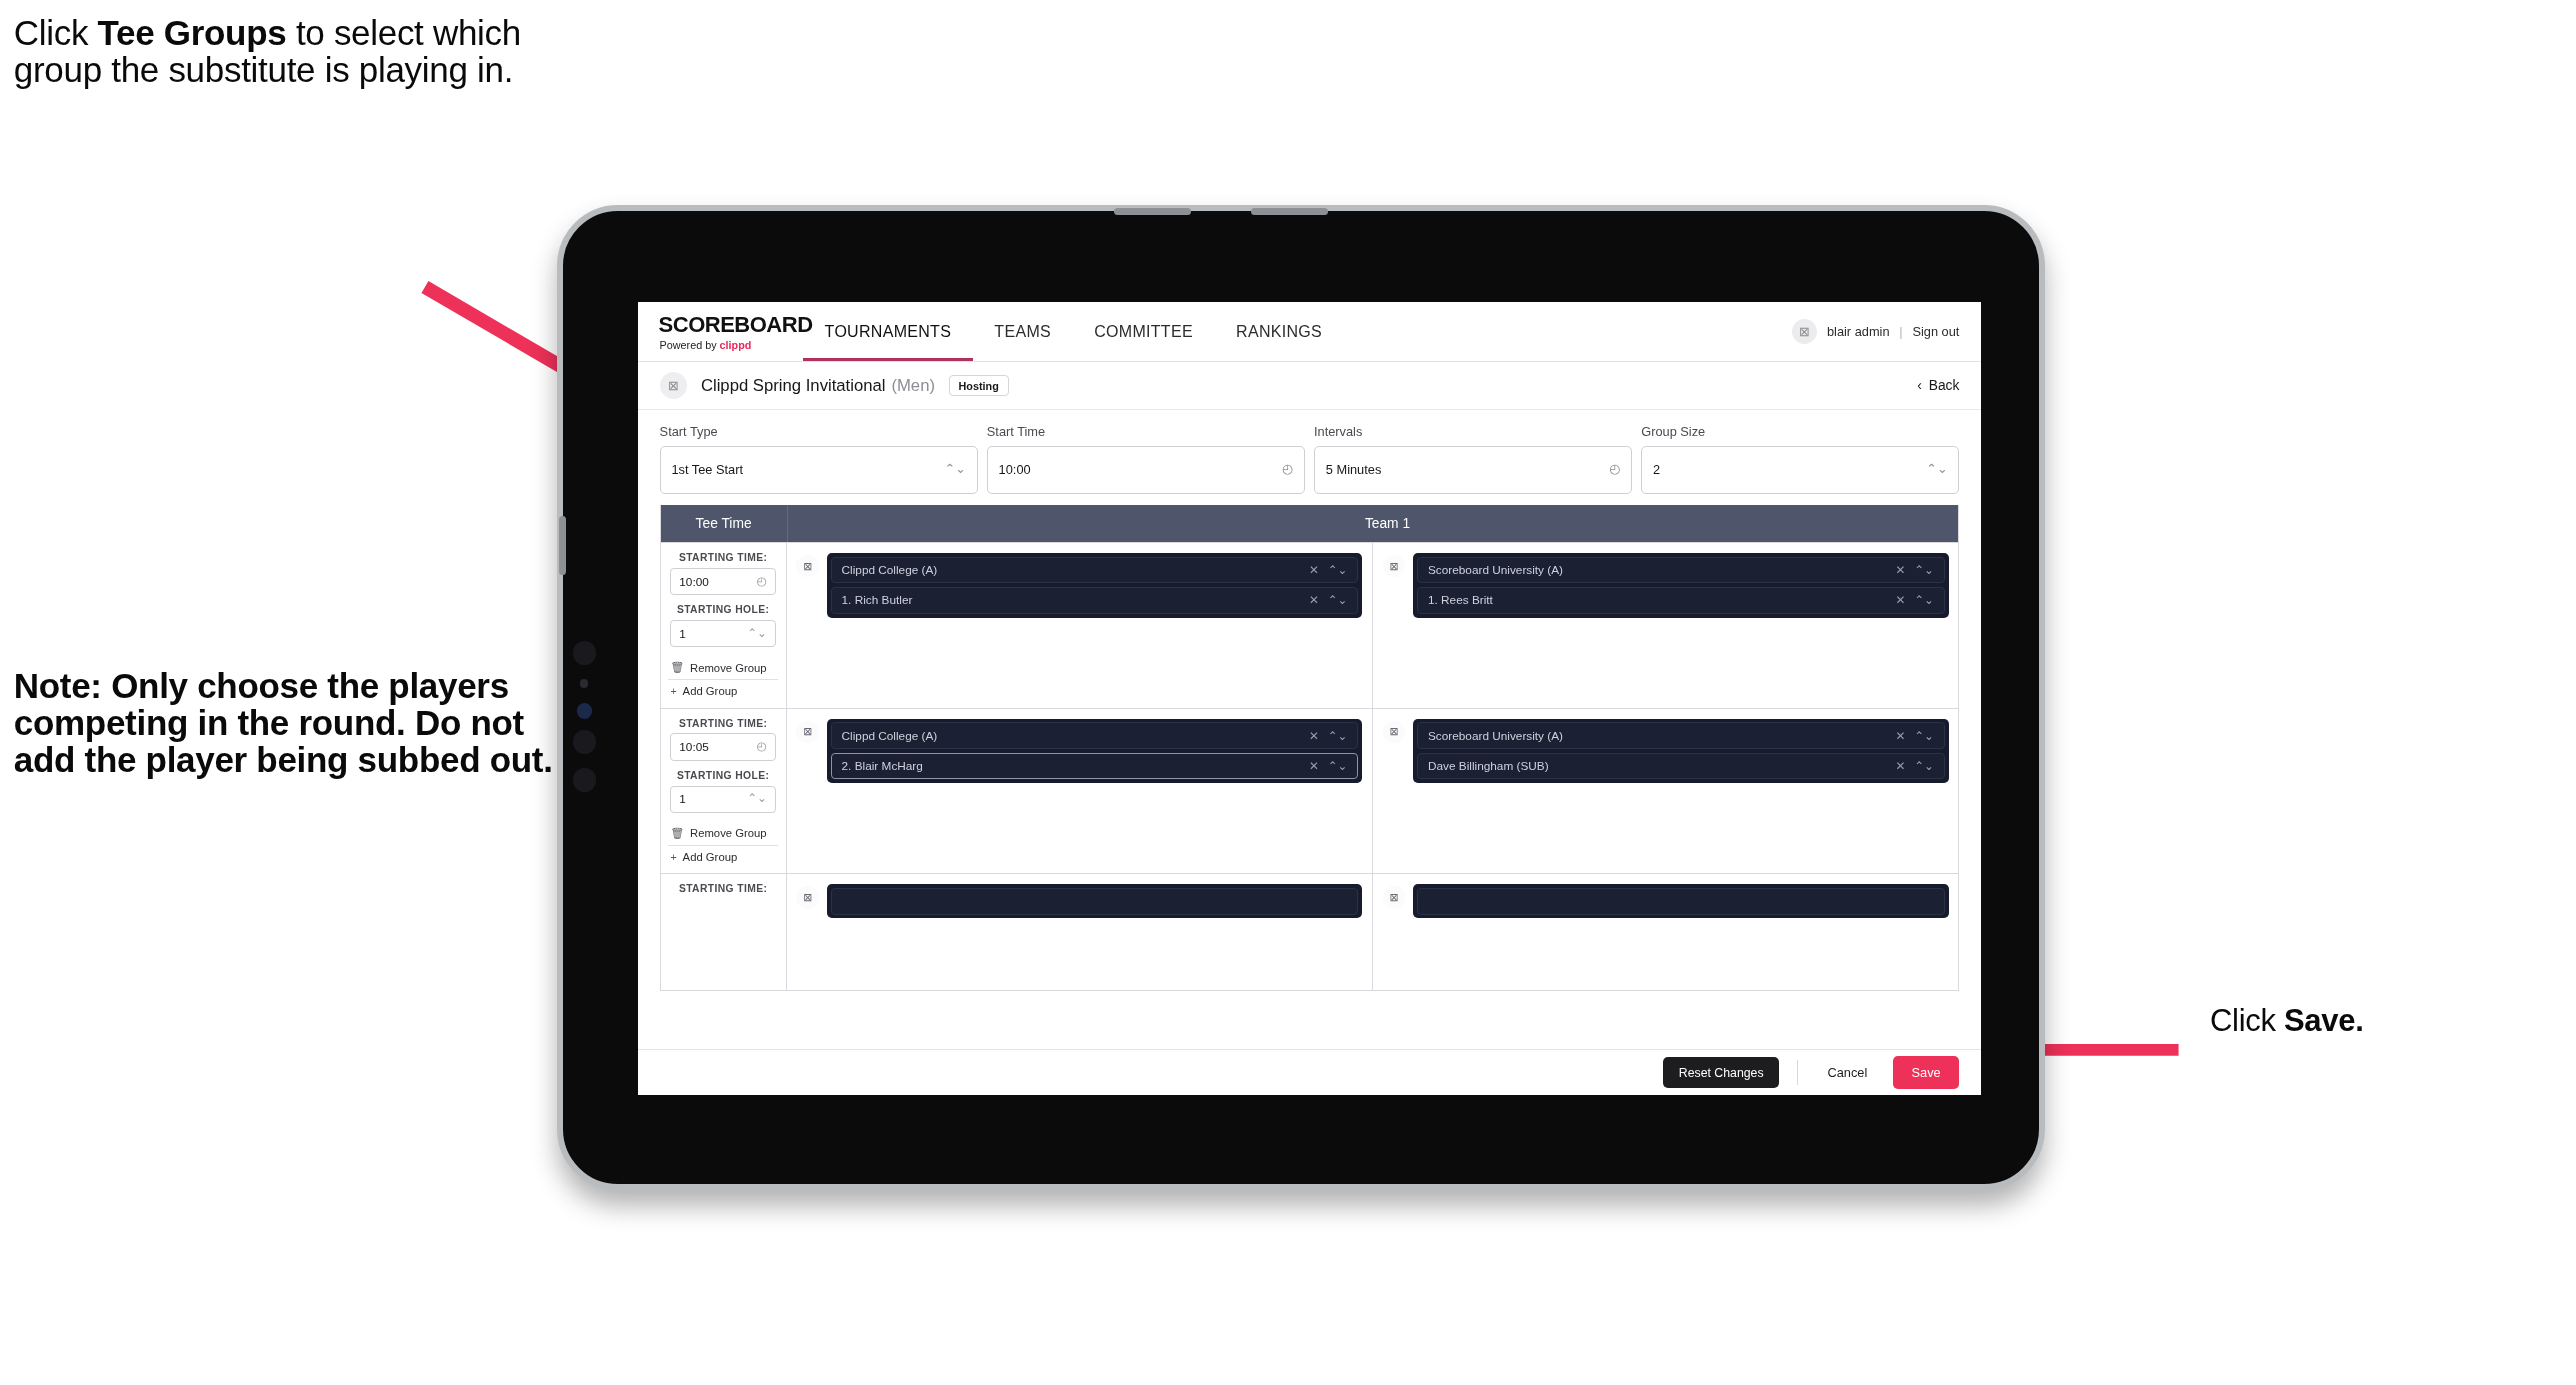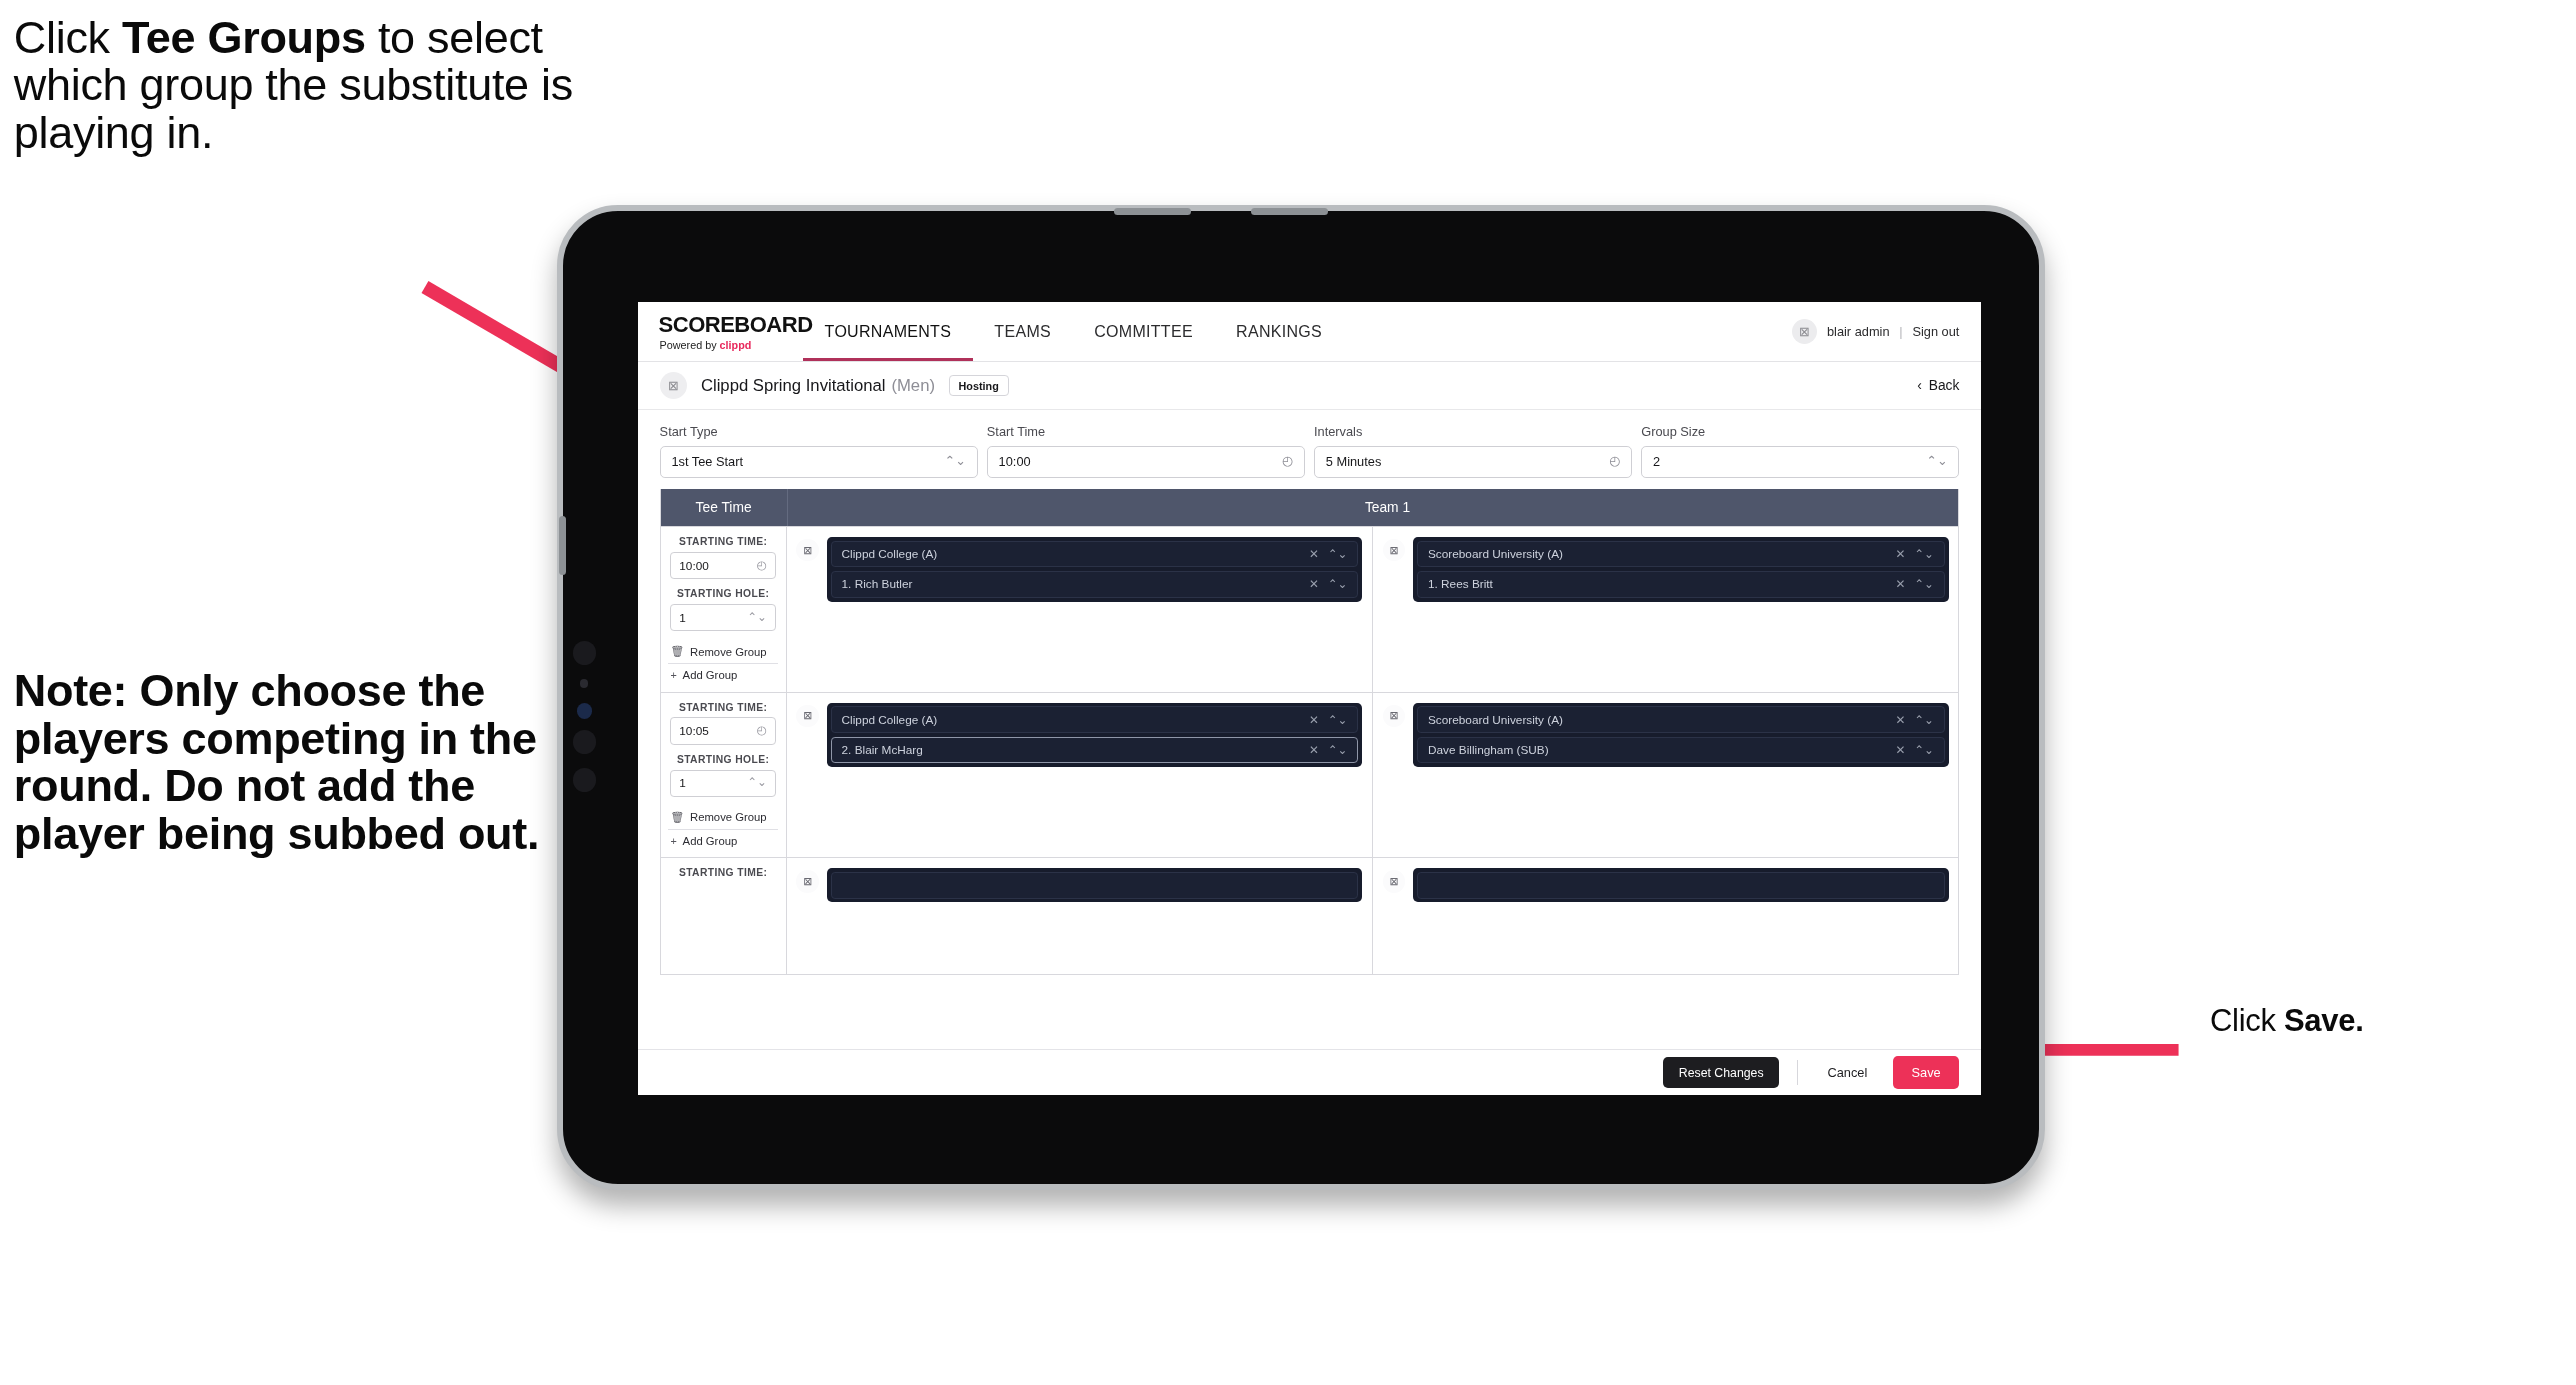--- a/index.html
+++ b/index.html
@@ -3,21 +3,21 @@
 <meta charset="utf-8">
 <style>
   html,body{margin:0;padding:0;}
   body{
     width:2576px;height:1385px;background:#ffffff;overflow:hidden;
     font-family:"Liberation Sans", sans-serif;position:relative;
   }
 
   
   .annot{
-    position:absolute;color:#0a0a0a;font-size:45px;line-height:1.06;
+    position:absolute;color:#0a0a0a;font-size:35px;line-height:1.06;
     letter-spacing:-0.3px;
   }
   #annot-top{left:13.8px;top:13.8px;width:570px;}
   #annot-note{left:13.8px;top:667px;width:551px;font-weight:bold;}
   #annot-save{left:2210px;top:1005px;width:334px;font-size:31px;white-space:nowrap;}
   .annot b{font-weight:bold;}
 
   .arrow-layer{position:absolute;left:0;top:0;width:2576px;height:1385px;pointer-events:none;}
 
   
@@ -88,21 +88,21 @@
   }
   #back-btn{margin-left:auto;font-size:13.8px;color:#17171a;cursor:pointer;display:flex;align-items:center;gap:6.9px;}
 
   
   #settings{
     display:flex;padding:13.8px 21.6px 11.8px 21.6px;gap:9px;background:#fff;
   }
   .field{flex:1;display:flex;flex-direction:column;}
   .field-label{font-size:12.8px;color:#4a4a50;margin-bottom:6.9px;}
   .field-box{
-    height:32px;border:1px solid #cfcfd4;border-radius:4.9px;background:#fff;
+    height:48px;border:1px solid #cfcfd4;border-radius:4.9px;background:#fff;
     display:flex;align-items:center;padding:0 10.8px;box-sizing:border-box;
   }
   .field-val{font-size:12.8px;color:#17171a;}
   .field-ic{margin-left:auto;color:#8d8d95;font-size:12.8px;line-height:1;}
 
   
   #tbl{margin:0 21.6px;border:1px solid #d8d8dd;border-top:none;}
   #thead{display:flex;background:#4f566b;color:#ffffff;gap:29px;}
   .th{padding:10.8px 0;font-size:13.8px;text-align:center;}
   .th.tee{width:126px;border-right:1px solid #646b80;}

